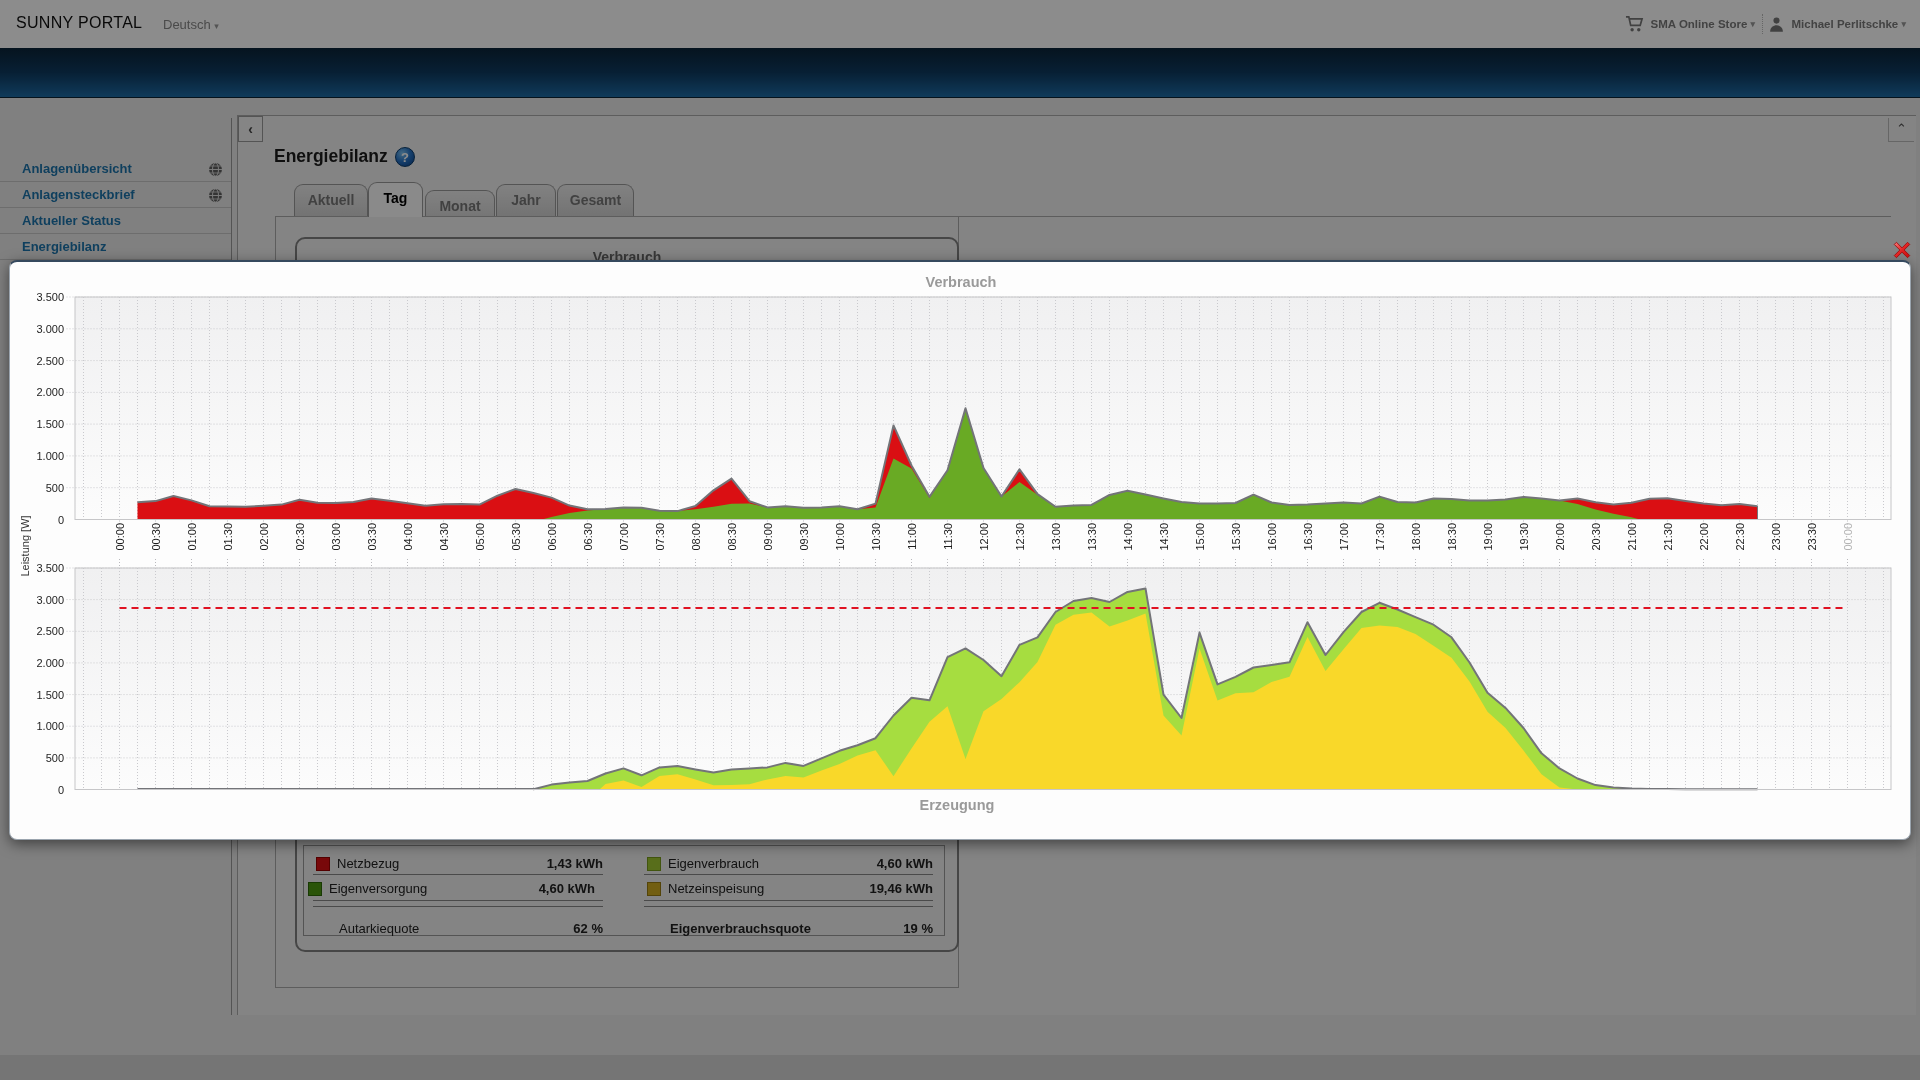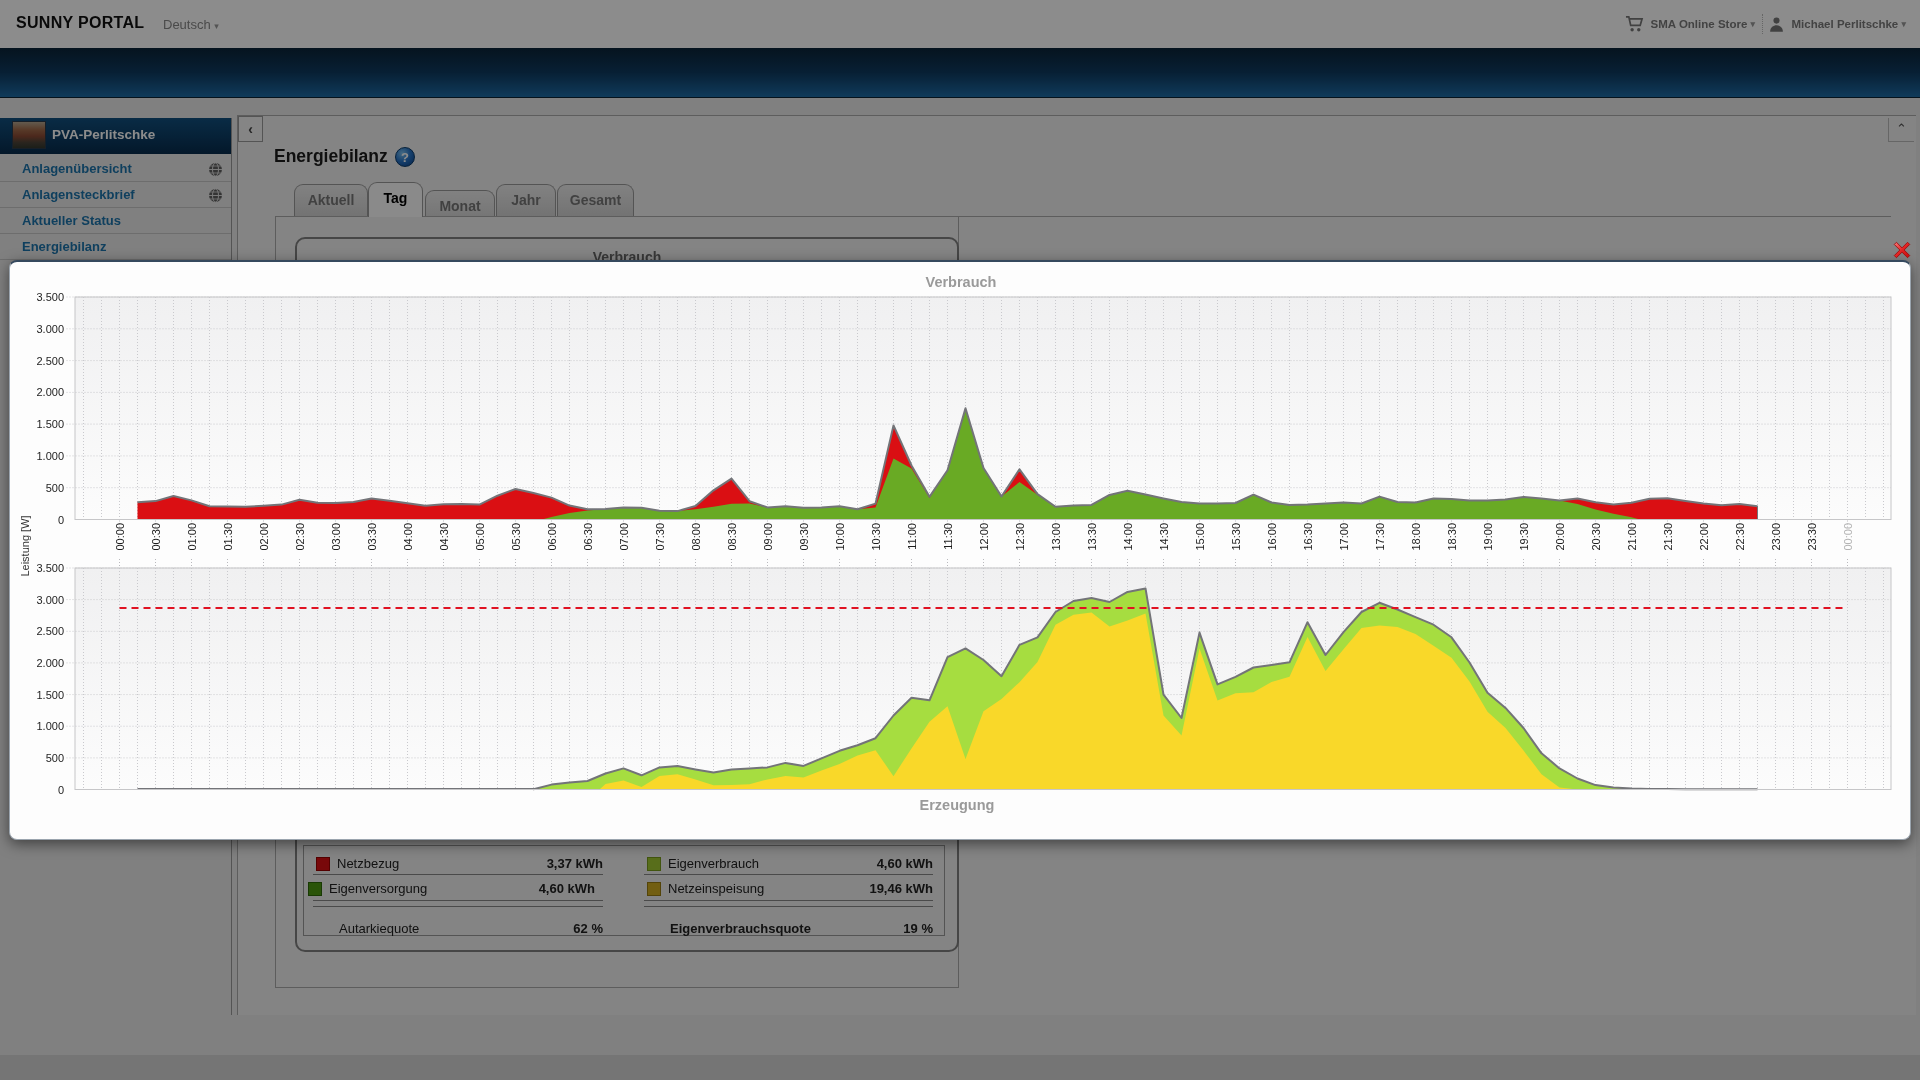--- a/index.html
+++ b/index.html
@@ -1,19 +1,19 @@
 <!DOCTYPE html>
 <html><head>
 <meta charset="utf-8">
 <style>
 * { margin:0; padding:0; box-sizing:border-box; }
 html,body { width:1920px; height:1080px; overflow:hidden; font-family:"Liberation Sans",sans-serif; background:#d6d6d6; }
 #page { position:absolute; left:0; top:0; width:1920px; height:1080px; background:#eaeaea; }
 #topbar { position:absolute; left:0; top:0; width:1920px; height:48px; background:#fff; }
-#logo { position:absolute; left:16px; top:14px; font-size:16px; font-weight:bold; letter-spacing:0.3px; color:#111; }
+#logo { position:absolute; left:16px; top:14px; font-size:16px; font-weight:normal; letter-spacing:0.3px; color:#111; }
 #lang { position:absolute; left:163px; top:17px; font-size:13px; color:#888; }
 .chev { font-size:9px; color:#999; }
 #store { position:absolute; right:165px; top:12px; height:24px; display:flex; align-items:center; font-size:11.5px; color:#7a7a7a; font-weight:bold; }
 #store svg, #user svg { margin-right:7px; }
 #user { position:absolute; right:14px; top:12px; height:24px; display:flex; align-items:center; font-size:11.5px; color:#7a7a7a; font-weight:bold; }
 #topsep { position:absolute; left:1762px; top:14px; height:20px; border-left:1px dotted #bbb; }
 #navband { position:absolute; left:0; top:48px; width:1920px; height:50px;
   background:linear-gradient(180deg,#0a2438 0%,#0e3a60 50%,#1d6ba5 100%); border-bottom:1px solid #0a2335; }
 #sidebar { position:absolute; left:0; top:118px; width:232px; height:897px; background:#eaeaea; border-right:1px solid #999; }
 #sbhead { position:absolute; left:0; top:0; width:231px; height:36px;
@@ -69,24 +69,20 @@
           <circle cx="14.5" cy="15.5" r="1.8" fill="#777"></circle>
     </svg>SMA Online Store&nbsp;<span class="chev">▾</span></div>
     <div id="topsep"></div>
     <div id="user"><svg width="17" height="18" viewBox="0 0 20 20">
       <circle cx="10" cy="6" r="3.6" fill="#777"></circle>
           <path d="M2.5 19 c0-5 4-7.5 7.5-7.5 s7.5 2.5 7.5 7.5 z" fill="#777"></path>
     </svg>Michael Perlitschke&nbsp;<span class="chev">▾</span></div>
   </div>
   <div id="navband"></div>
   <div id="sidebar">
-    <div id="sbhead">
-        <div class="thumb"></div>
-        <div class="t">PVA-Perlitschke</div>
-      </div>
     <div style="position:absolute;top:38px;width:231px">
       <div class="sbitem">Anlagenübersicht
         <svg class="globe" width="15" height="15" viewBox="0 0 15 15">
             <circle cx="7.5" cy="7.5" r="6.5" fill="#606060"></circle>
             <ellipse cx="7.5" cy="7.5" rx="3" ry="6.5" fill="none" stroke="#ddd" stroke-width="1"></ellipse>
             <line x1="1" y1="7.5" x2="14" y2="7.5" stroke="#ddd" stroke-width="1"></line>
             <line x1="2" y1="4" x2="13" y2="4" stroke="#ddd" stroke-width="0.8"></line>
             <line x1="2" y1="11" x2="13" y2="11" stroke="#ddd" stroke-width="0.8"></line>
           </svg>
       </div>
@@ -115,21 +111,21 @@
     <div class="tab" style="left:258px;width:60px;">Jahr</div>
     <div class="tab" style="left:319px;width:77px;">Gesamt</div>
     <div id="tabline"></div>
     <div id="tabsheet"></div>
     <div id="vpanel">
       <div class="t">Verbrauch</div>
       <div id="legendbox">
         <div class="lgrow" style="left:12px;top:6px;width:287px;">
           <div class="sw" style="left:0;background:#da0f13;border:1px solid #900;"></div>
           <div class="lgt">Netzbezug</div>
-            <div class="lgv">3,37 kWh</div>
+            <div class="lgv">1,43 kWh</div>
         </div>
         <div class="lgline" style="left:9px;top:28px;width:290px;"></div>
         <div class="lgrow" style="left:4px;top:31px;width:287px;">
           <div class="sw" style="left:0;background:#4e9a12;border:1px solid #2f6a08;"></div>
           <div class="lgt">Eigenversorgung</div>
             <div class="lgv">4,60 kWh</div>
         </div>
         <div class="lgline" style="left:9px;top:54px;width:290px;"></div>
         <div class="lgline" style="left:9px;top:60px;width:290px;"></div>
         <div class="lgrow" style="left:12px;top:71px;width:287px;">

